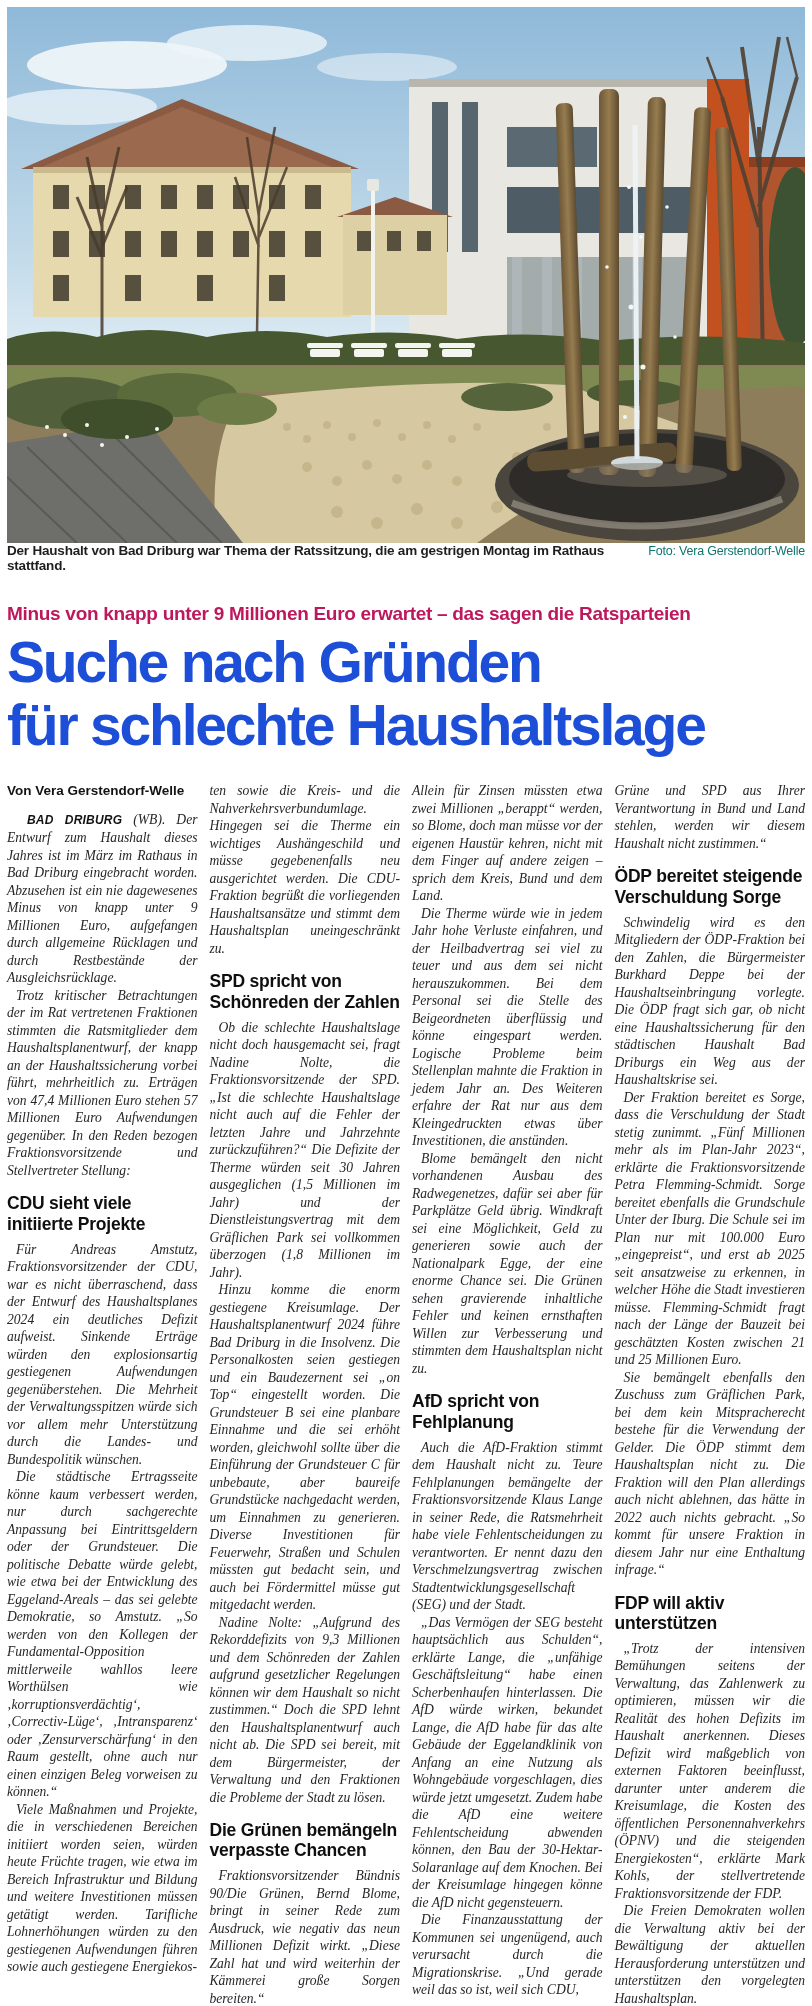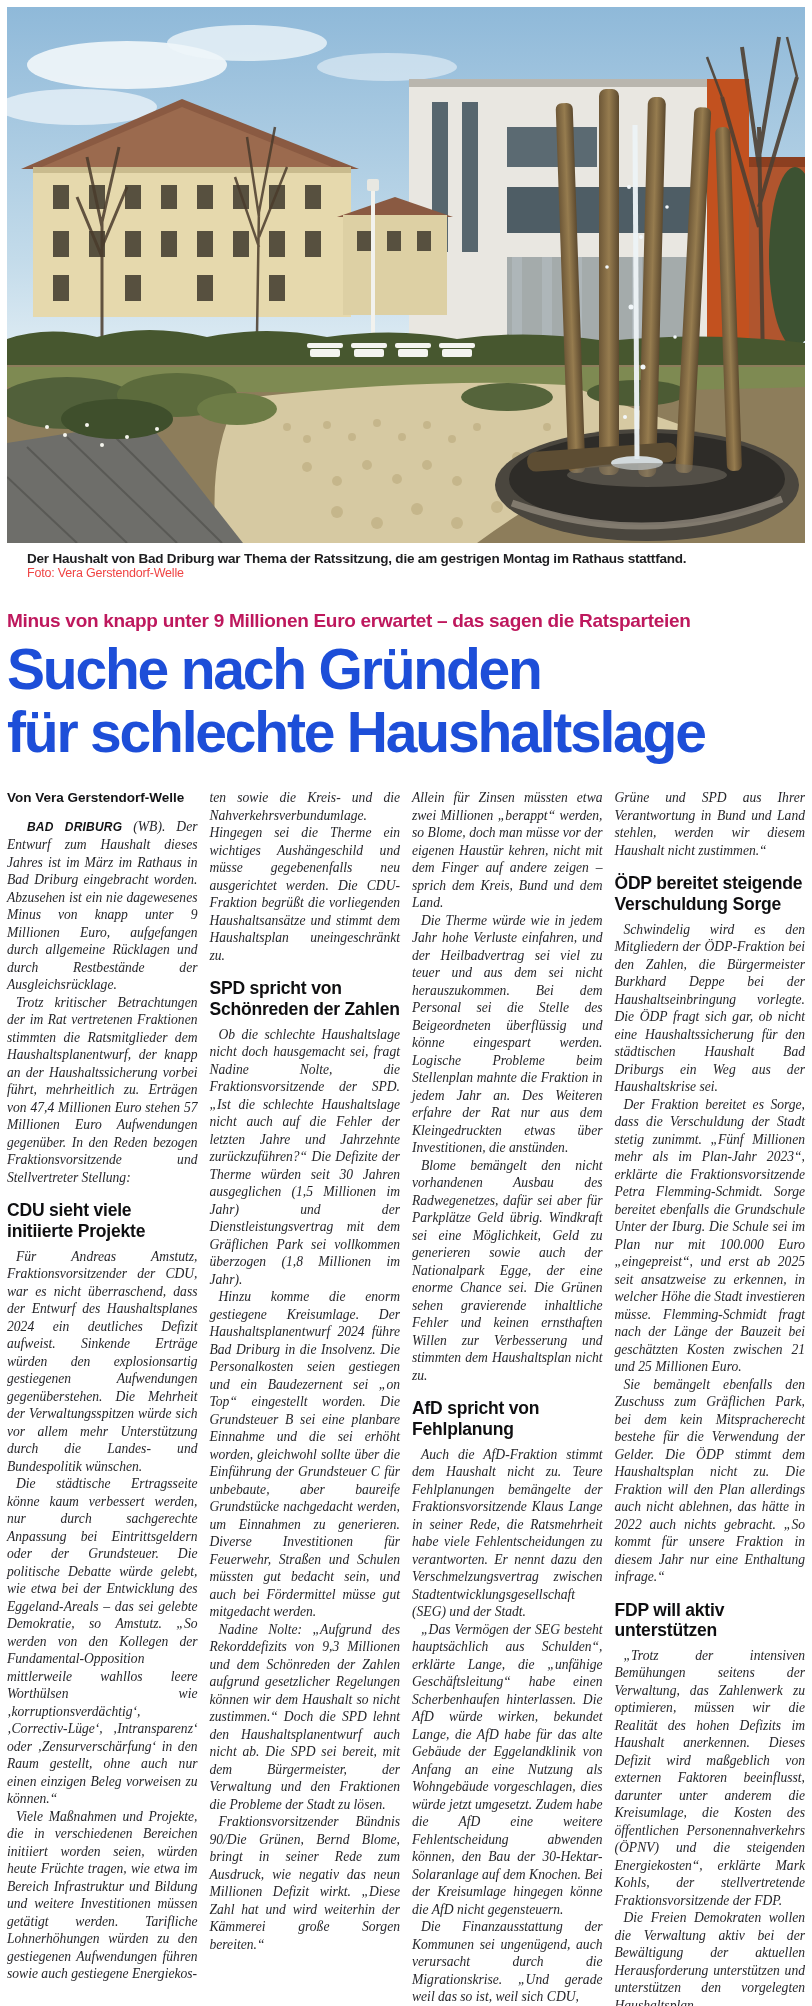--- a/index.html
+++ b/index.html
@@ -9,25 +9,24 @@
     color: #26262a;
   }
   .page { padding: 7px 7px 0 7px; width: 798px; }
 
   
   figure.photo { margin: 0; width: 798px; height: 536px; overflow: hidden; background: #cfe0ec; }
   figure.photo svg { display: block; }
 
   .caption-row {
     display: flex; justify-content: space-between; align-items: baseline;
-    margin-top: 8px;
-    font-family: "Liberation Sans", sans-serif;
-    font-size: 13.5px; font-weight: 700; letter-spacing: -0.2px; color: #1e1e20; flex-direction: column;
-  }
-  .caption-row .credit { font-weight: 400; font-size: 12.5px; color: #ef4444; white-space: nowrap; margin-left: 20px; }
+    font-family: "Liberation Sans", sans-serif;
+    font-size: 13.5px; font-weight: 700; letter-spacing: -0.2px; color: #1e1e20;
+  }
+  .caption-row .credit { font-weight: 400; font-size: 12.5px; color: #0f766e; white-space: nowrap; margin-left: 20px; }
 
   .kicker {
     margin-top: 30px;
     font-size: 19px; font-weight: 700; letter-spacing: -0.3px; color: #be185d;
   }
 
   h1.headline {
     margin: 6px 0 0 0;
     font-size: 57px; line-height: 1.1; font-weight: 700;
     letter-spacing: -2.2px; color: #1d4ed8;
@@ -273,20 +272,21 @@
         <p class="body-para indent">Für Andreas Amstutz, Fraktionsvorsitzender der CDU, war es nicht überraschend, dass der Entwurf des Haushaltsplanes 2024 ein deutliches Defizit aufweist. Sinkende Erträge würden den explosionsartig gestiegenen Aufwendungen gegenüberstehen. Die Mehrheit der Verwaltungsspitzen würde sich vor allem mehr Unterstützung durch die Landes- und Bundespolitik wünschen.</p>
         <p class="body-para indent">Die städtische Ertragsseite könne kaum verbessert werden, nur durch sachgerechte Anpassung bei Eintrittsgeldern oder der Grundsteuer. Die politische Debatte würde gelebt, wie etwa bei der Entwicklung des Eggeland-Areals – das sei gelebte Demokratie, so Amstutz. „So werden von den Kollegen der Fundamental-Opposition mittlerweile wahllos leere Worthülsen wie ‚korruptionsverdächtig‘, ‚Correctiv-Lüge‘, ‚Intransparenz‘ oder ‚Zensurverschärfung‘ in den Raum gestellt, ohne auch nur einen einzigen Beleg vorweisen zu können.“</p>
         <p class="body-para indent">Viele Maßnahmen und Projekte, die in verschiedenen Bereichen initiiert worden seien, würden heute Früchte tragen, wie etwa im Bereich Infrastruktur und Bildung und weitere Investitionen müssen getätigt werden. Tarifliche Lohnerhöhungen würden zu den gestiegenen Aufwendungen führen sowie auch gestiegene Energiekos-</p>
       </div>
     <div class="col">
         <p class="body-para">ten sowie die Kreis- und die Nahverkehrsverbundumlage. Hingegen sei die Therme ein wichtiges Aushängeschild und müsse gegebenenfalls neu ausgerichtet werden. Die CDU-Fraktion begrüßt die vorliegenden Haushaltsansätze und stimmt dem Haushaltsplan uneingeschränkt zu.</p>
         <h2 class="section-head">SPD spricht von Schönreden der Zahlen</h2>
         <p class="body-para indent">Ob die schlechte Haushaltslage nicht doch hausgemacht sei, fragt Nadine Nolte, die Fraktionsvorsitzende der SPD. „Ist die schlechte Haushaltslage nicht auch auf die Fehler der letzten Jahre und Jahrzehnte zurückzuführen?“ Die Defizite der Therme würden seit 30 Jahren ausgeglichen (1,5 Millionen im Jahr) und der Dienstleistungsvertrag mit dem Gräflichen Park sei vollkommen überzogen (1,8 Millionen im Jahr).</p>
         <p class="body-para indent">Hinzu komme die enorm gestiegene Kreisumlage. Der Haushaltsplanentwurf 2024 führe Bad Driburg in die Insolvenz. Die Personalkosten seien gestiegen und ein Baudezernent sei „on Top“ eingestellt worden. Die Grundsteuer B sei eine planbare Einnahme und die sei erhöht worden, gleichwohl sollte über die Einführung der Grundsteuer C für unbebaute, aber baureife Grundstücke nachgedacht werden, um Einnahmen zu generieren. Diverse Investitionen für Feuerwehr, Straßen und Schulen müssten gut bedacht sein, und auch bei Fördermittel müsse gut mitgedacht werden.</p>
         <p class="body-para indent">Nadine Nolte: „Aufgrund des Rekorddefizits von 9,3 Millionen und dem Schönreden der Zahlen aufgrund gesetzlicher Regelungen können wir dem Haushalt so nicht zustimmen.“ Doch die SPD lehnt den Haushaltsplanentwurf auch nicht ab. Die SPD sei bereit, mit dem Bürgermeister, der Verwaltung und den Fraktionen die Probleme der Stadt zu lösen.</p>
+        <h2 class="section-head">Die Grünen bemängeln verpasste Chancen</h2>
         <p class="body-para indent">Fraktionsvorsitzender Bündnis 90/Die Grünen, Bernd Blome, bringt in seiner Rede zum Ausdruck, wie negativ das neun Millionen Defizit wirkt. „Diese Zahl hat und wird weiterhin der Kämmerei große Sorgen bereiten.“</p>
       </div>
     <div class="col">
         <p class="body-para">Allein für Zinsen müssten etwa zwei Millionen „berappt“ werden, so Blome, doch man müsse vor der eigenen Haustür kehren, nicht mit dem Finger auf andere zeigen – sprich dem Kreis, Bund und dem Land.</p>
         <p class="body-para indent">Die Therme würde wie in jedem Jahr hohe Verluste einfahren, und der Heilbadvertrag sei viel zu teuer und aus dem sei nicht herauszukommen. Bei dem Personal sei die Stelle des Beigeordneten überflüssig und könne eingespart werden. Logische Probleme beim Stellenplan mahnte die Fraktion in jedem Jahr an. Des Weiteren erfahre der Rat nur aus dem Kleingedruckten etwas über Investitionen, die anstünden.</p>
         <p class="body-para indent">Blome bemängelt den nicht vorhandenen Ausbau des Radwegenetzes, dafür sei aber für Parkplätze Geld übrig. Windkraft sei eine Möglichkeit, Geld zu generieren sowie auch der Nationalpark Egge, der eine enorme Chance sei. Die Grünen sehen gravierende inhaltliche Fehler und keinen ernsthaften Willen zur Verbesserung und stimmten dem Haushaltsplan nicht zu.</p>
         <h2 class="section-head">AfD spricht von Fehlplanung</h2>
         <p class="body-para indent">Auch die AfD-Fraktion stimmt dem Haushalt nicht zu. Teure Fehlplanungen bemängelte der Fraktionsvorsitzende Klaus Lange in seiner Rede, die Ratsmehrheit habe viele Fehlentscheidungen zu verantworten. Er nennt dazu den Verschmelzungsvertrag zwischen Stadtentwicklungsgesellschaft (SEG) und der Stadt.</p>
         <p class="body-para indent">„Das Vermögen der SEG besteht hauptsächlich aus Schulden“, erklärte Lange, die „unfähige Geschäftsleitung“ habe einen Scherbenhaufen hinterlassen. Die AfD würde wirken, bekundet Lange, die AfD habe für das alte Gebäude der Eggelandklinik von Anfang an eine Nutzung als Wohngebäude vorgeschlagen, dies würde jetzt umgesetzt. Zudem habe die AfD eine weitere Fehlentscheidung abwenden können, den Bau der 30-Hektar-Solaranlage auf dem Knochen. Bei der Kreisumlage hingegen könne die AfD nicht gegensteuern.</p>
         <p class="body-para indent">Die Finanzausstattung der Kommunen sei ungenügend, auch verursacht durch die Migrationskrise. „Und gerade weil das so ist, weil sich CDU,</p>

